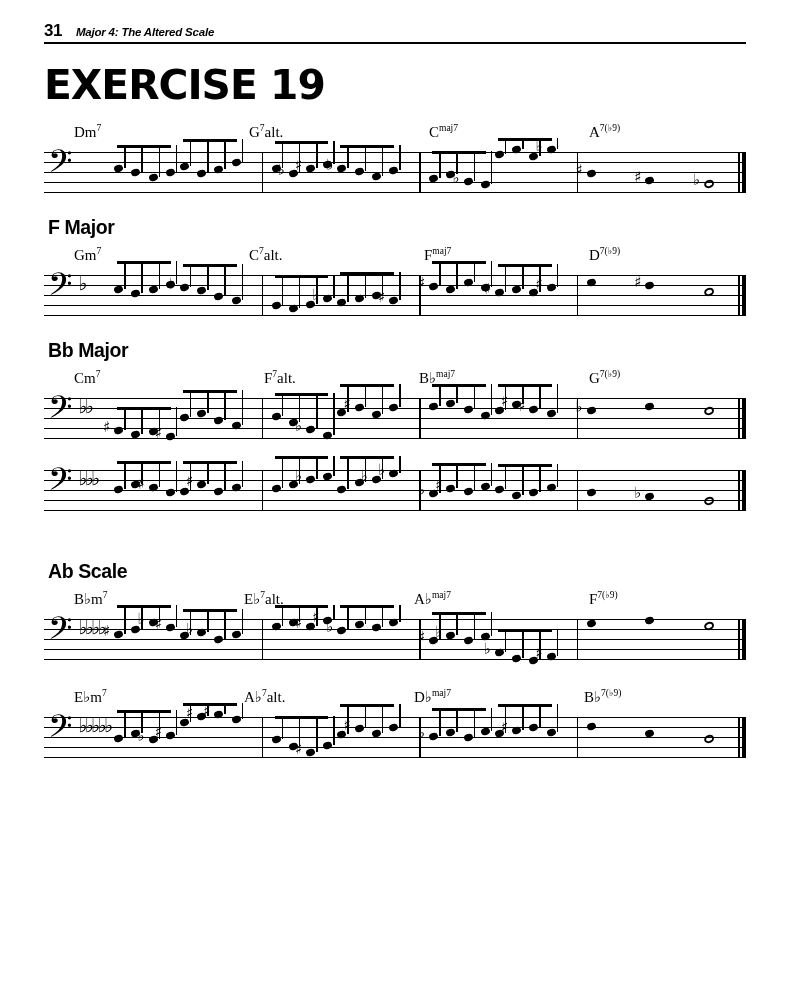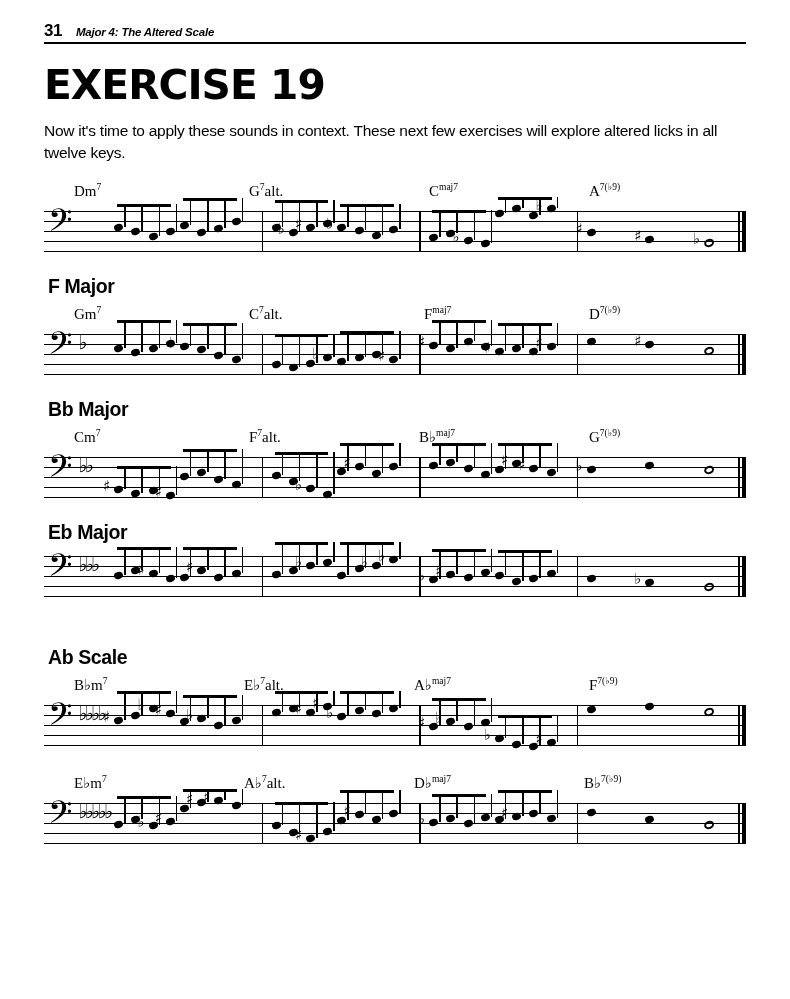--- a/index.html
+++ b/index.html
@@ -200,21 +200,20 @@
 
 <div class="page">
 
   <div class="header">
     <div class="page-number">31</div>
     <div class="running-head">Major 4: The Altered Scale</div>
   </div>
 
   <h1 class="exercise-title">EXERCISE 19</h1>
 
-  <p class="intro">Now it's time to apply these sounds in context. These next few exercises will explore altered licks in all twelve keys.</p>
 
   <div id="sections-host">
       <div class="section">
         <div class="system">
           <div class="chords">
             <div class="chord" style="left: 30px;"><span>Dm</span><sup>7</sup></div>
             <div class="chord" style="left: 205px;"><span>G</span><sup>7</sup><span>alt.</span></div>
             <div class="chord" style="left: 385px;"><span>C</span><sup>maj7</sup></div>
             <div class="chord" style="left: 545px;"><span>A</span><sup>7(♭9)</sup></div>
           </div>
@@ -385,21 +384,21 @@
             <div class="acc" style="left: 590.25px; top: 8px;">♯</div>
             <div class="note open" style="left: 660px; top: 21px;"></div>
           </div>
         </div>
       </div>
       <div class="section">
         <div class="section-title">Bb Major</div>
         <div class="system">
           <div class="chords">
             <div class="chord" style="left: 30px;"><span>Cm</span><sup>7</sup></div>
-            <div class="chord" style="left: 205px;"><span>F</span><sup>7</sup><span>alt.</span></div>
+            <div class="chord" style="left: 220px;"><span>F</span><sup>7</sup><span>alt.</span></div>
             <div class="chord" style="left: 375px;"><span>B♭</span><sup>maj7</sup></div>
             <div class="chord" style="left: 545px;"><span>G</span><sup>7(♭9)</sup></div>
           </div>
           <div class="staff">
             <div class="line"></div>
             <div class="line"></div>
             <div class="line"></div>
             <div class="line"></div>
             <div class="line"></div>
             <div class="clef">𝄢</div>
@@ -470,21 +469,20 @@
             <div class="acc" style="left: 474.25px; top: 9px;">♯</div>
             <div class="note" style="left: 502.5px; top: 20px;"></div>
             <div class="note" style="left: 542.5px; top: 17px;"></div>
             <div class="acc" style="left: 531.5px; top: 10px;">♭</div>
             <div class="note" style="left: 601.25px; top: 13px;"></div>
             <div class="note open" style="left: 660px; top: 17px;"></div>
           </div>
         </div>
       </div>
       <div class="section">
-        <div class="section-title">Eb Major</div>
         <div class="system">
           <div class="staff">
             <div class="line"></div>
             <div class="line"></div>
             <div class="line"></div>
             <div class="line"></div>
             <div class="line"></div>
             <div class="clef">𝄢</div>
             <div class="keysig" style="left: 34px;">♭♭♭</div>
             <div class="barline" style="left: 217.5px;"></div>

